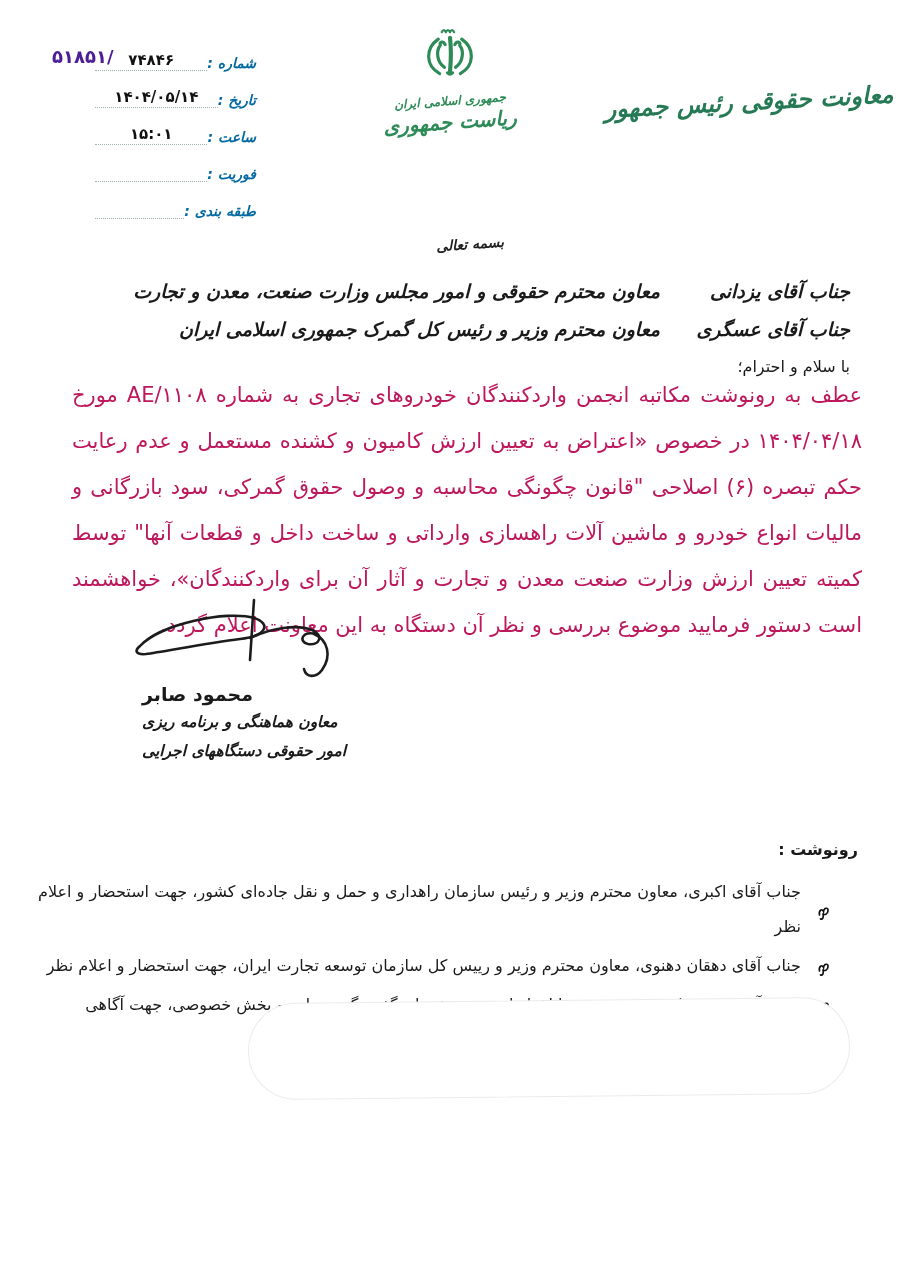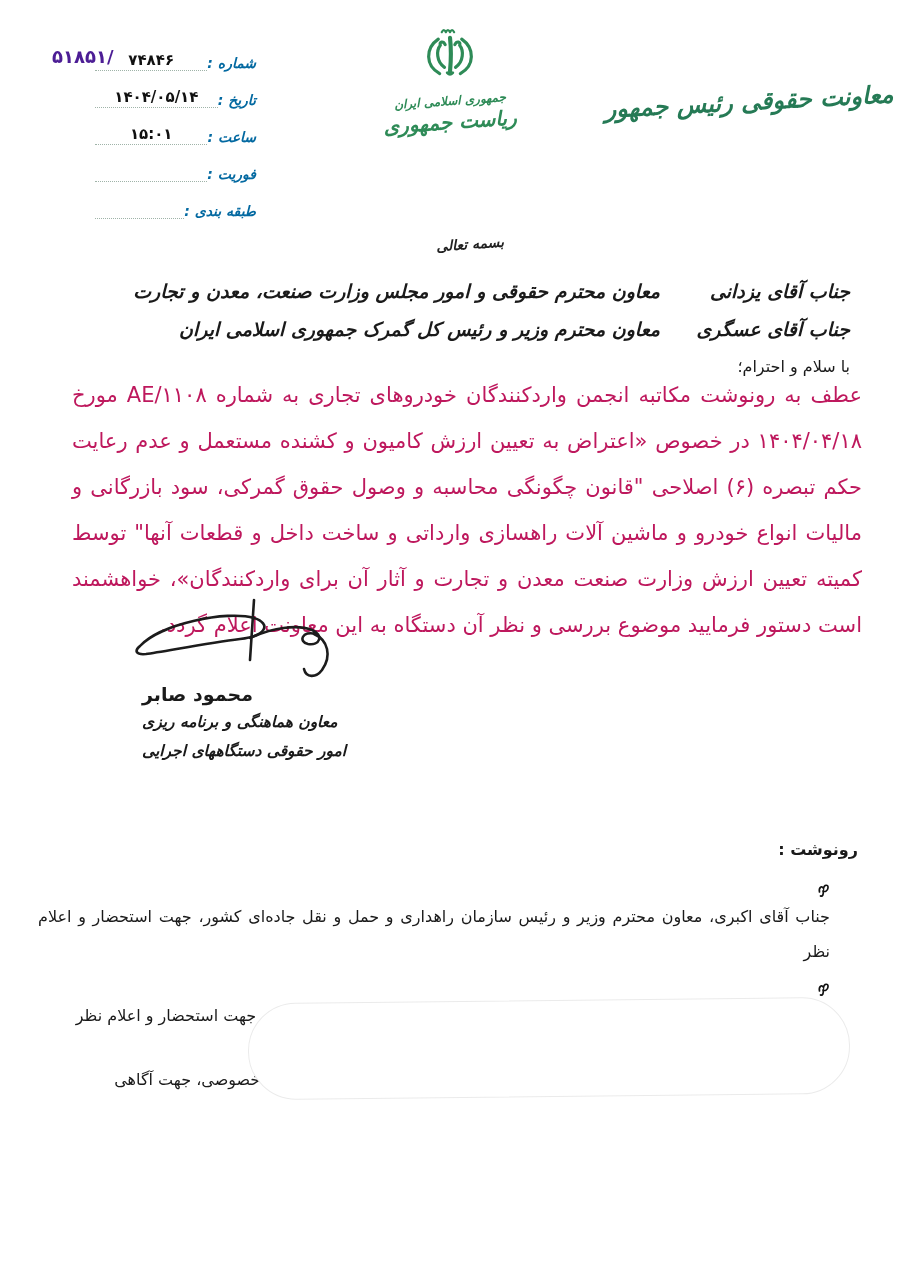--- a/index.html
+++ b/index.html
@@ -92,22 +92,23 @@
   
   .cc-label{
     position:absolute;top:840px;right:50px;
     direction:rtl;font-size:16px;font-weight:bold;
   }
   .cc-list{
     position:absolute;top:874px;right:78px;width:792px;
     list-style:none;margin:0;padding:0;direction:rtl;
   }
   .cc-item{
-    display:flex;flex-direction:column;direction:rtl;
+    display:flex;flex-direction:row;direction:rtl;
     margin-bottom:4px;
+    align-items:center;
   }
   .cc-bullet{flex:none;margin-left:16px;margin-top:7px;}
   .cc-text{
     flex:1;font-size:16px;line-height:35px;text-align:justify;
   }
   
   .redaction-blob{
     position:absolute;top:1000px;left:248px;width:600px;height:95px;
     border:1px solid #ebebeb;border-radius:48px;
     transform:rotate(-0.6deg);

